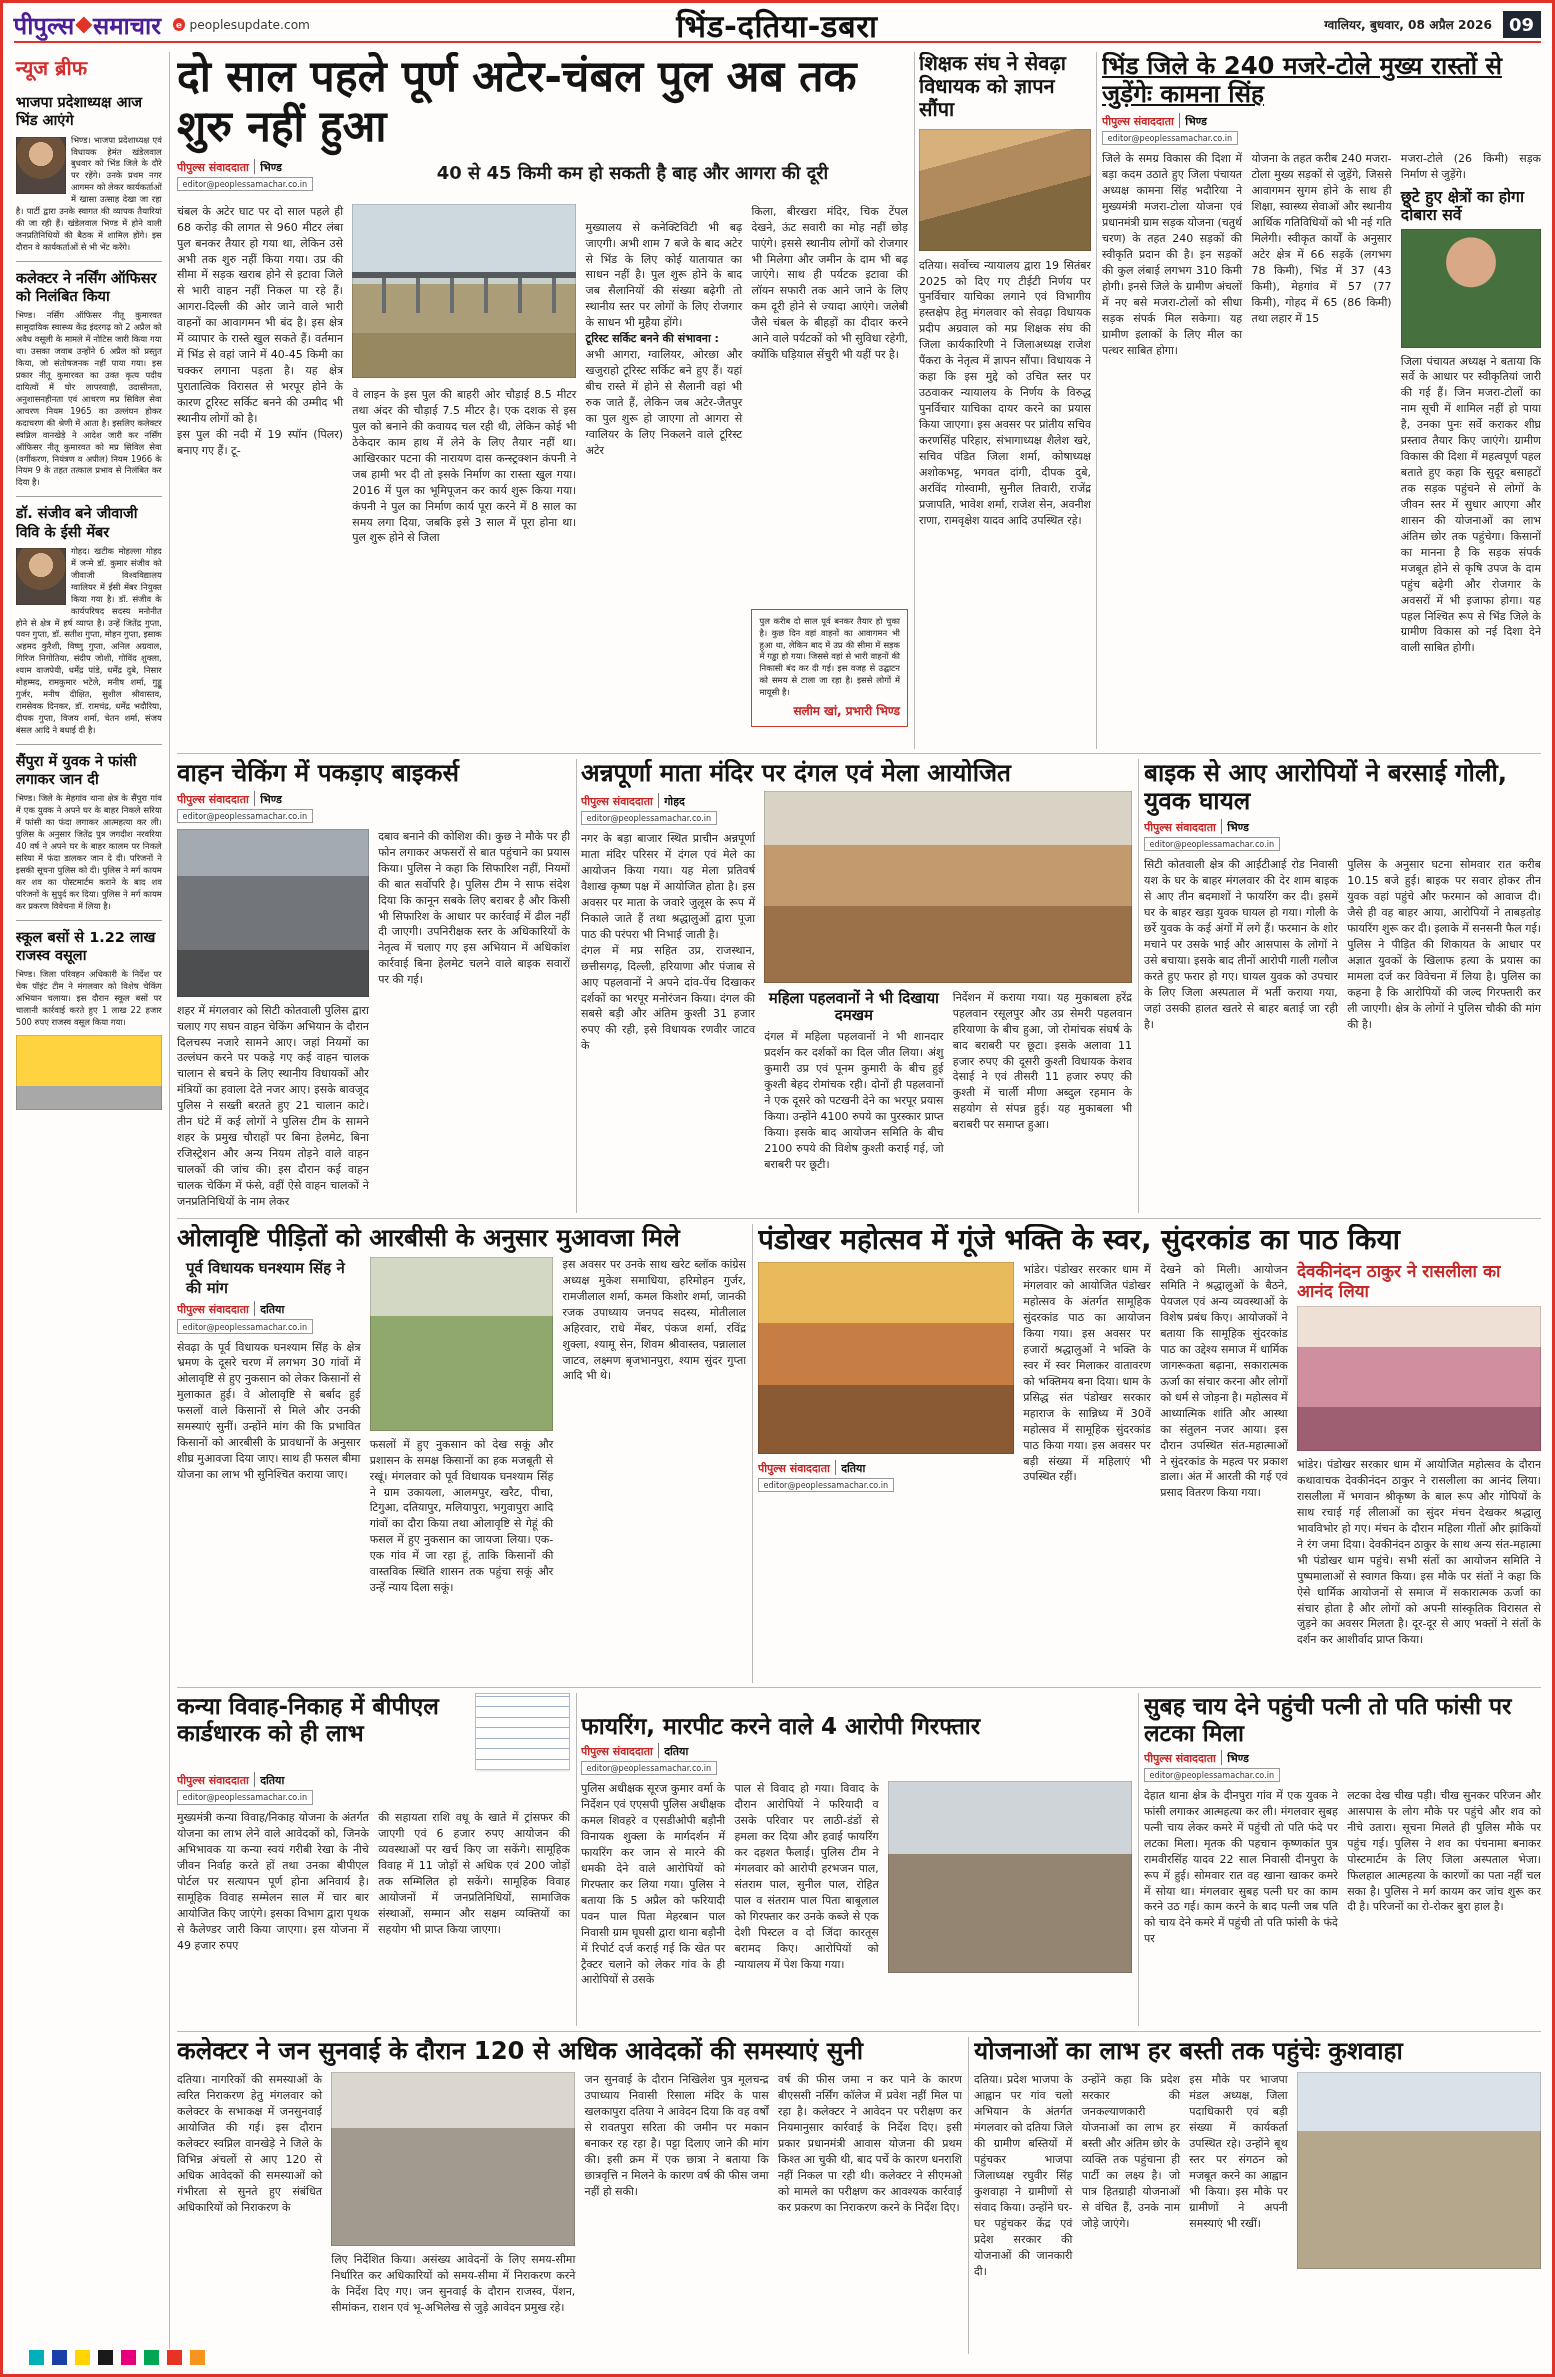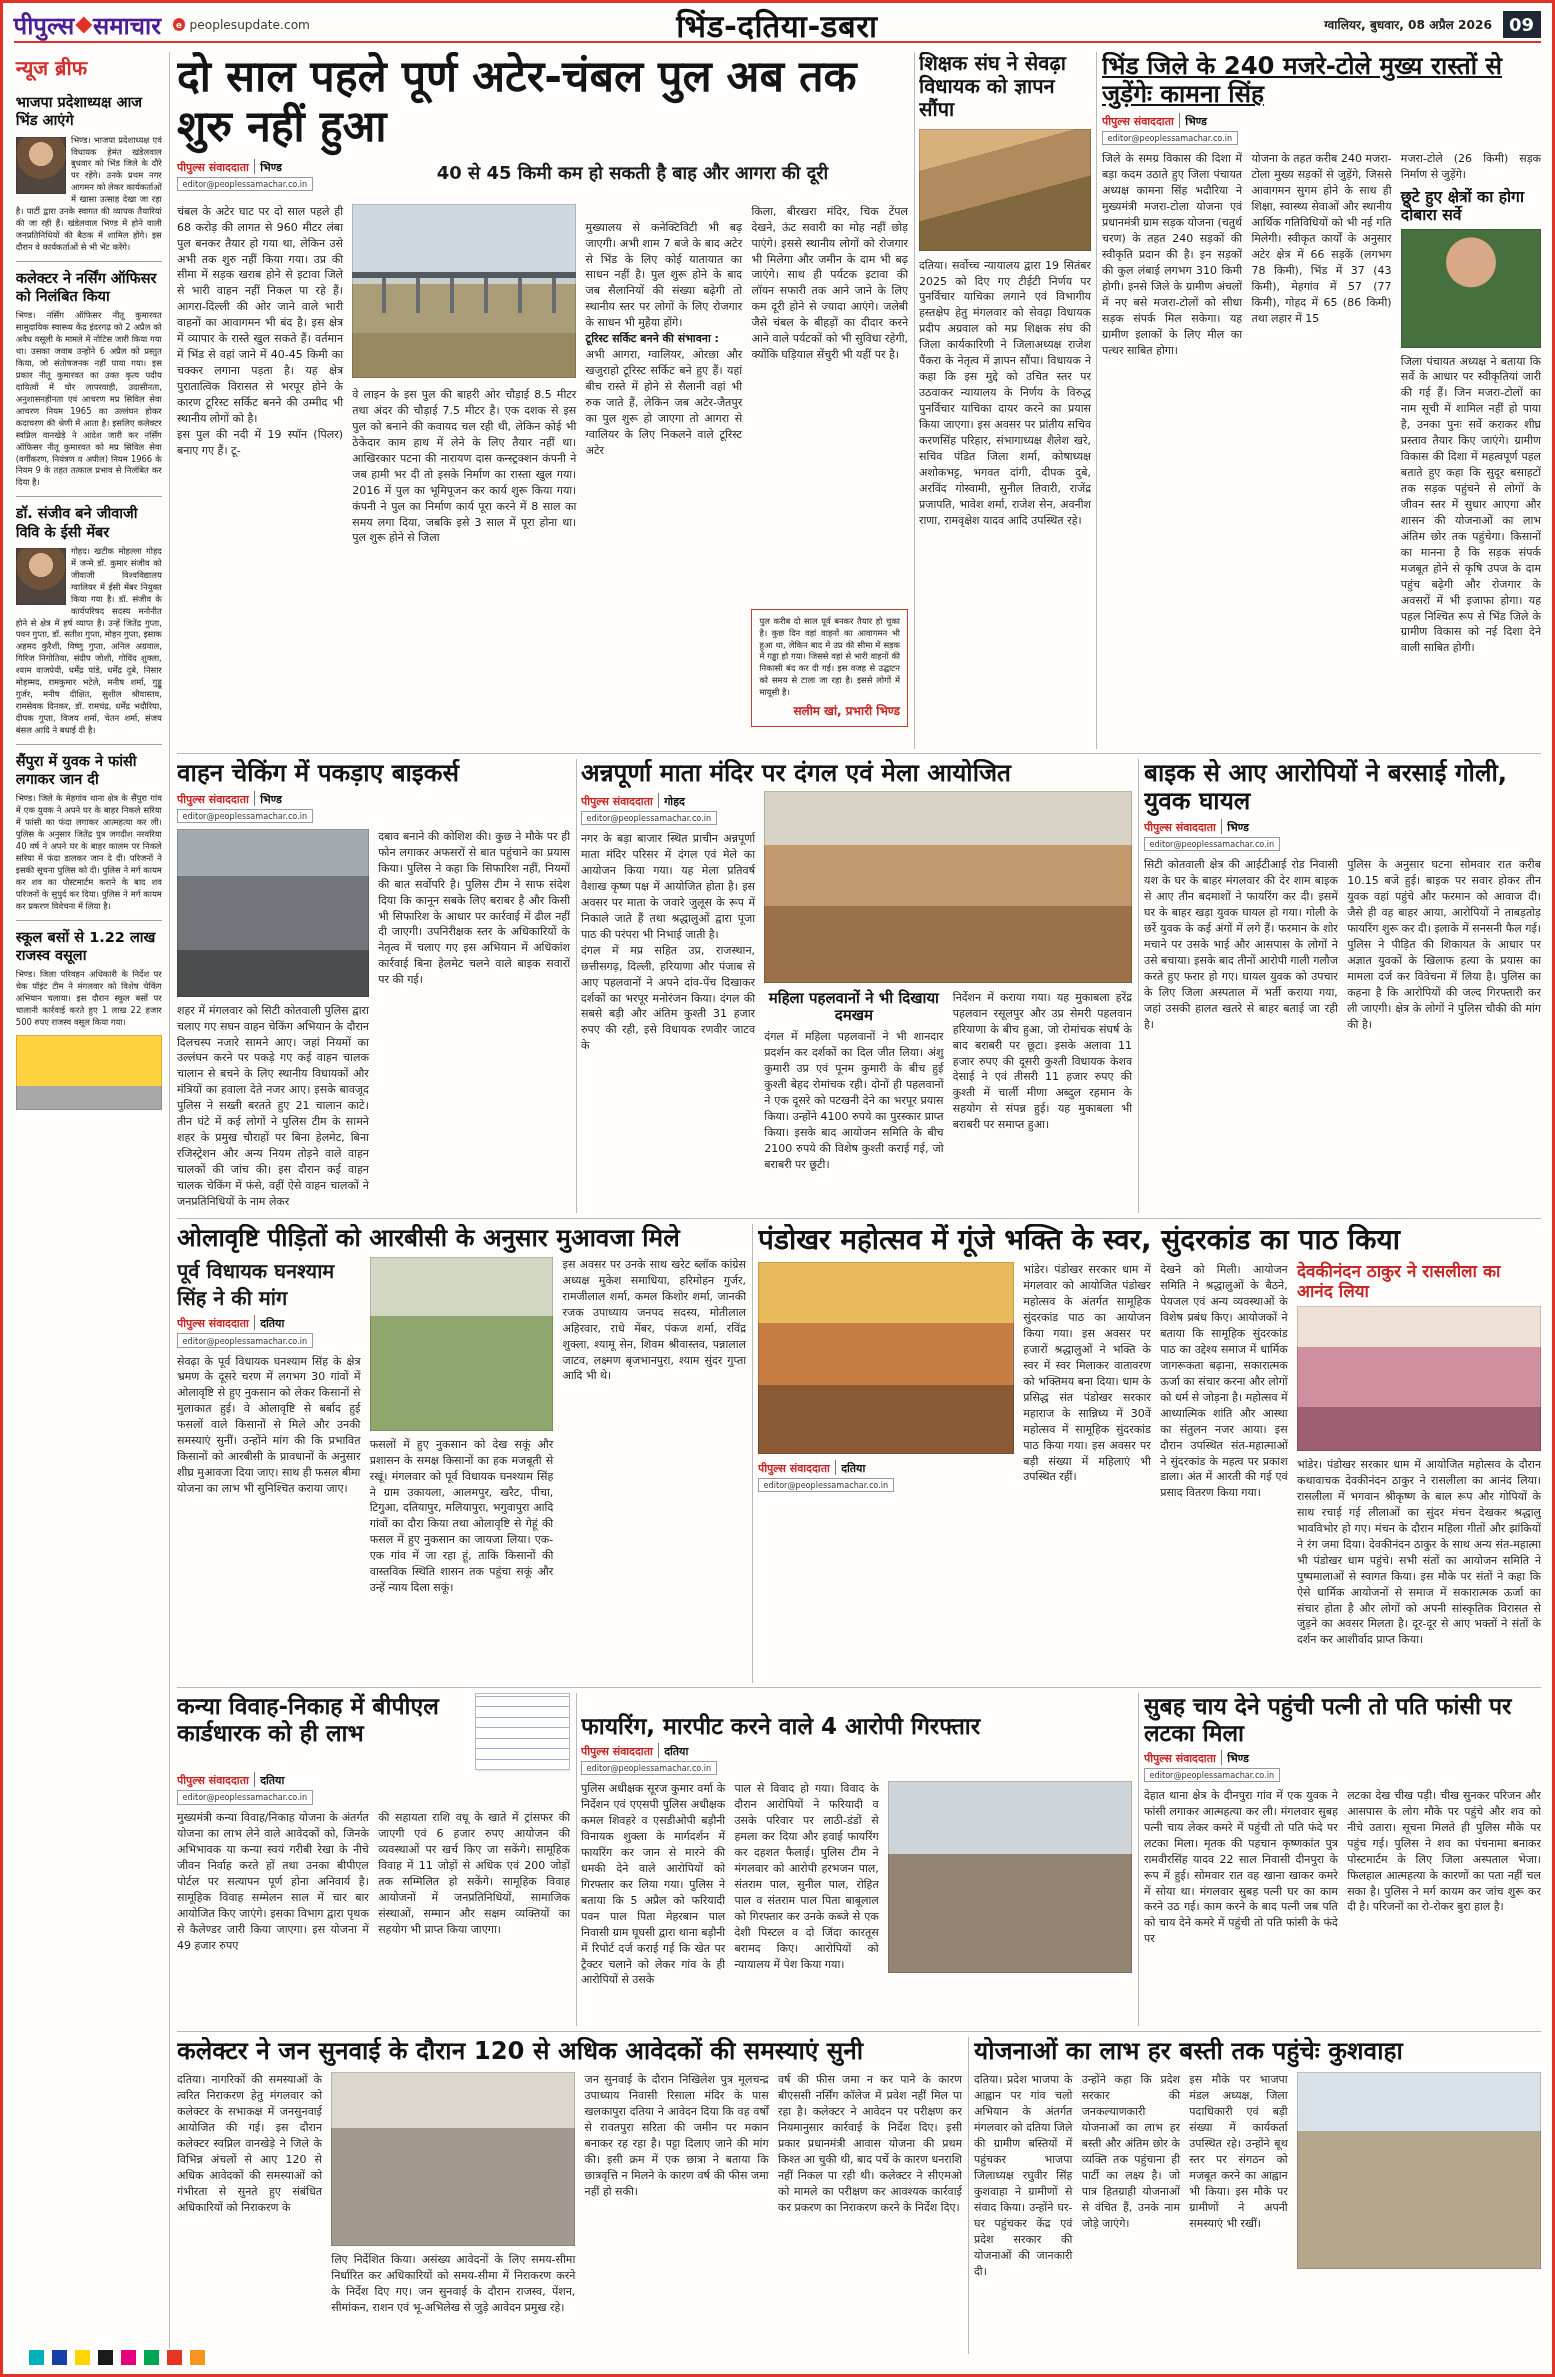--- a/index.html
+++ b/index.html
@@ -263,21 +263,21 @@
       <div class="bt">पुलिस के अनुसार घटना सोमवार रात करीब 10.15 बजे हुई। बाइक पर सवार होकर तीन युवक वहां पहुंचे और फरमान को आवाज दी। जैसे ही वह बाहर आया, आरोपियों ने ताबड़तोड़ फायरिंग शुरू कर दी। इलाके में सनसनी फैल गई। पुलिस ने पीड़ित की शिकायत के आधार पर अज्ञात युवकों के खिलाफ हत्या के प्रयास का मामला दर्ज कर विवेचना में लिया है। पुलिस का कहना है कि आरोपियों की जल्द गिरफ्तारी कर ली जाएगी। क्षेत्र के लोगों ने पुलिस चौकी की मांग की है।</div>
     </div>
   </section>
 
   <div class="abs rh" style="left:174px;top:1215px;width:1364px;"></div>
 
   <section class="abs article" style="left:174px;top:1221px;width:569px;height:459px;">
     <h2 class="hl h-md" style="margin:0 0 4.6px 0;">ओलावृष्टि पीड़ितों को आरबीसी के अनुसार मुआवजा मिले</h2>
     <div style="display:grid;grid-template-columns:1fr 1fr 1fr;gap:9.3px;height:401px;">
       <div>
-        <div class="subhead" style="font-size:20px;margin-bottom:4.6px;">पूर्व विधायक घनश्याम सिंह ने की मांग</div>
+        <div class="subhead" style="font-size:15px;margin-bottom:4.6px;margin-left:9px;">पूर्व विधायक घनश्याम सिंह ने की मांग</div>
         <div class="byline">
           <div class="byline-top">
             <span class="byline-brand">पीपुल्स संवाददाता</span>
             <span class="byline-loc">दतिया</span>
           </div>
           <span class="email-box">editor@peoplessamachar.co.in</span>
         </div>
         <div class="bt">सेवढ़ा के पूर्व विधायक घनश्याम सिंह के क्षेत्र भ्रमण के दूसरे चरण में लगभग 30 गांवों में ओलावृष्टि से हुए नुकसान को लेकर किसानों से मुलाकात हुई। वे ओलावृष्टि से बर्बाद हुई फसलों वाले किसानों से मिले और उनकी समस्याएं सुनीं। उन्होंने मांग की कि प्रभावित किसानों को आरबीसी के प्रावधानों के अनुसार शीघ्र मुआवजा दिया जाए। साथ ही फसल बीमा योजना का लाभ भी सुनिश्चित कराया जाए।</div>
       </div>
       <div>

